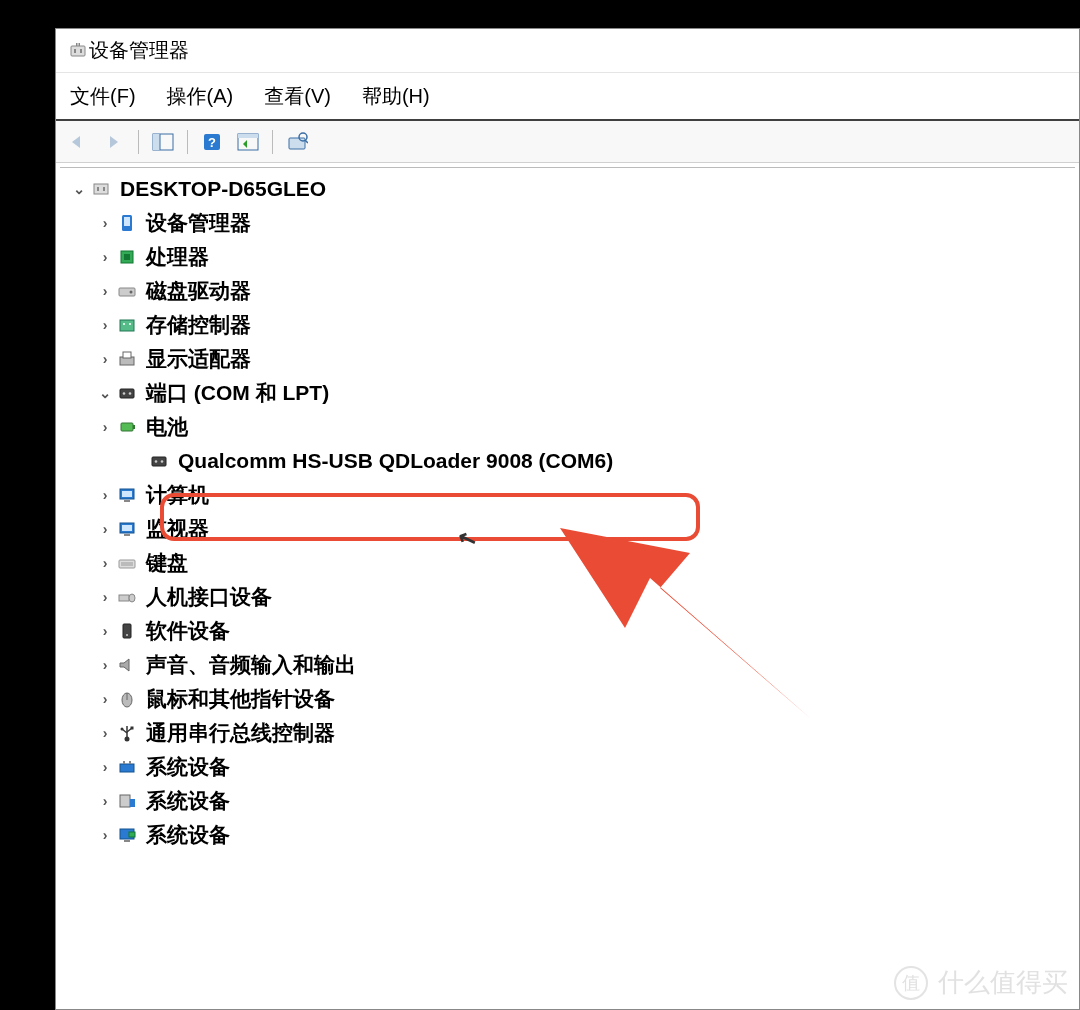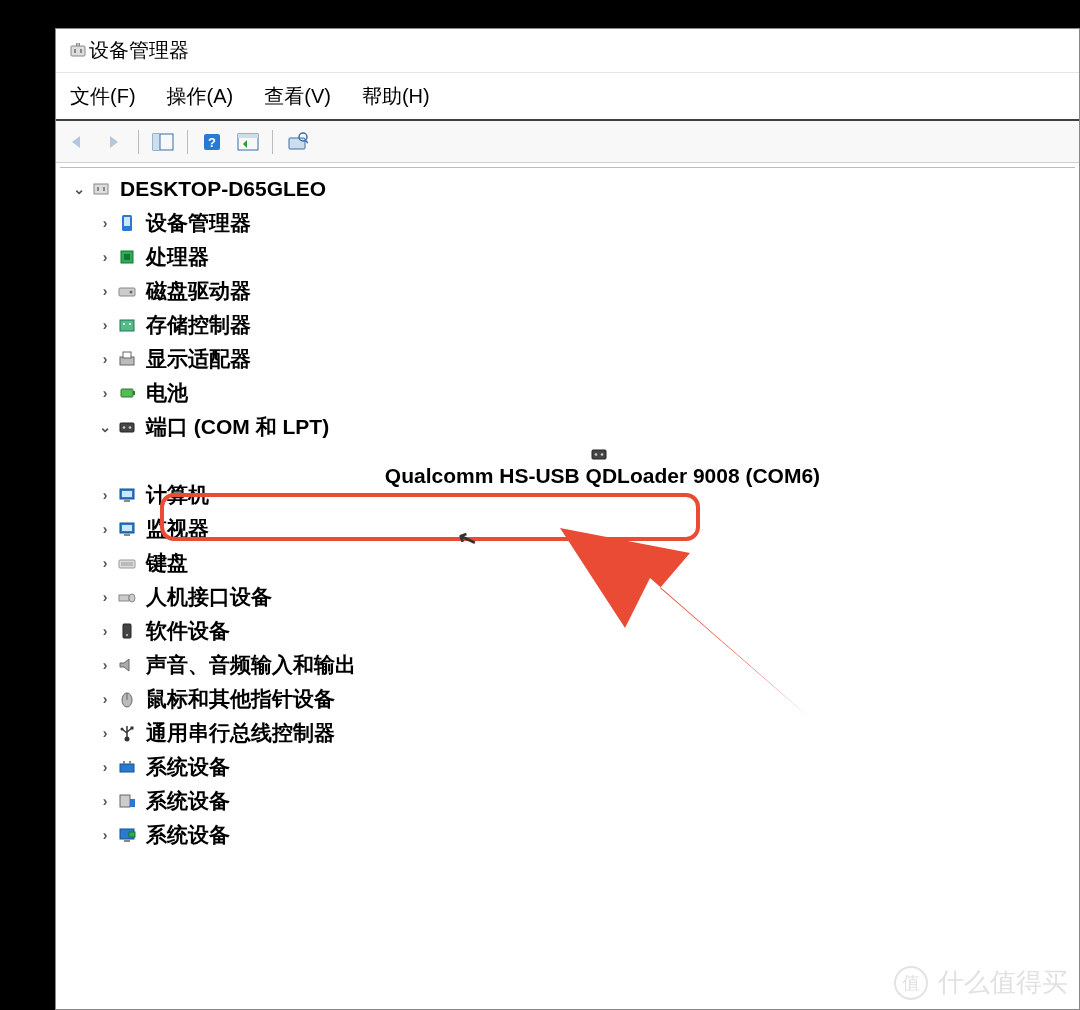--- a/index.html
+++ b/index.html
@@ -79,21 +79,21 @@
       display: flex;
       align-items: center;
       height: 34px;
       white-space: nowrap;
     }
     .tw { display:inline-block; width:14px; height:14px; margin-right:4px; text-align:center; color:#555; font-size:14px; line-height:14px; }
     .tw.exp::before { content:"⌄"; }
     .tw.col::before { content:"›"; }
     .indent-0 { padding-left: 12px; }
     .indent-1 { padding-left: 38px; }
-    .indent-2 { padding-left: 70px; flex-direction: column; }
+    .indent-2 { padding-left: 70px; }
     .dev-icon {
       width: 22px; height: 22px;
       display:inline-flex; align-items:center; justify-content:center;
       margin-right: 8px;
     }
     .tree-label { font-size: 21px; }
     .highlight-box {
       position: absolute;
       border: 4px solid #e94b35;
       border-radius: 14px;
@@ -263,40 +263,40 @@
       <span class="dev-icon">
           <svg width="20" height="20">
             <rect x="3" y="8" width="14" height="8" fill="#bbb" stroke="#666"></rect>
             <rect x="6" y="3" width="8" height="6" fill="#fff" stroke="#666"></rect>
           </svg>
         </span>
       <span class="tree-label">显示适配器</span>
     </div>
 
     <div class="tree-row indent-1">
-      <span class="tw col"></span>
-      <span class="dev-icon">
-          <svg width="20" height="20">
-            <rect x="4" y="6" width="12" height="8" rx="1" fill="#5b5" stroke="#373"></rect>
-            <rect x="16" y="8" width="2" height="4" fill="#373"></rect>
-          </svg>
-        </span>
-      <span class="tree-label">电池</span>
-    </div>
-
-    <div class="tree-row indent-1">
       <span class="tw exp"></span>
       <span class="dev-icon">
           <svg width="20" height="20">
             <rect x="3" y="6" width="14" height="9" rx="1" fill="#444" stroke="#222"></rect>
             <circle cx="7" cy="10.5" r="1.3" fill="#ccc"></circle>
             <circle cx="13" cy="10.5" r="1.3" fill="#ccc"></circle>
           </svg>
         </span>
       <span class="tree-label">端口 (COM 和 LPT)</span>
+    </div>
+
+    <div class="tree-row indent-1">
+      <span class="tw col"></span>
+      <span class="dev-icon">
+          <svg width="20" height="20">
+            <rect x="4" y="6" width="12" height="8" rx="1" fill="#5b5" stroke="#373"></rect>
+            <rect x="16" y="8" width="2" height="4" fill="#373"></rect>
+          </svg>
+        </span>
+      <span class="tree-label">电池</span>
     </div>
 
     <div class="tree-row indent-2">
       <span class="tw"></span>
       <span class="dev-icon">
           <svg width="20" height="20">
             <rect x="3" y="6" width="14" height="9" rx="1" fill="#444" stroke="#222"></rect>
             <circle cx="7" cy="10.5" r="1.3" fill="#ccc"></circle>
             <circle cx="13" cy="10.5" r="1.3" fill="#ccc"></circle>
           </svg>

